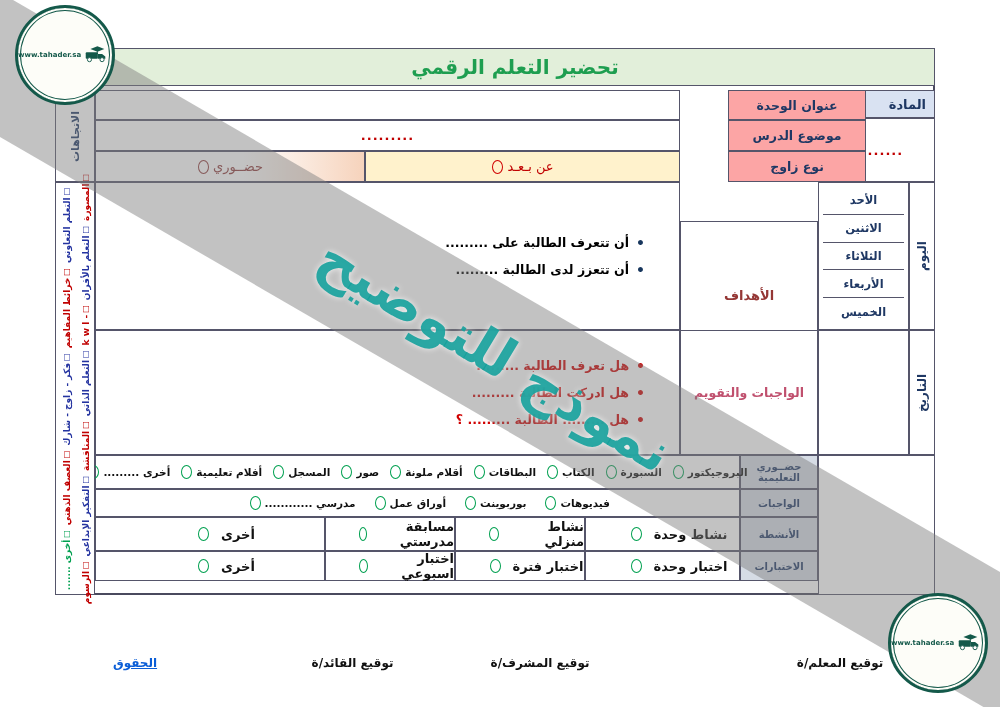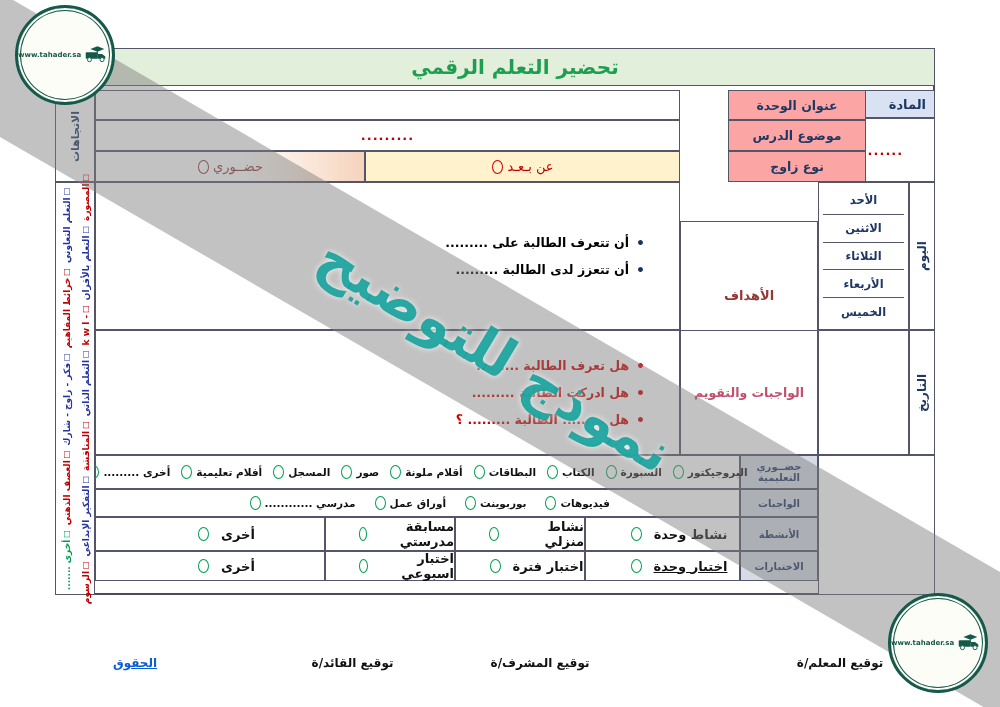--- a/index.html
+++ b/index.html
@@ -194,21 +194,21 @@
 </div>
 <div class="bx optcell" style="left:325px;top:517px;width:130px;height:34px;">
   <span>مسابقة مدرستي</span>
     <span class="o-mark"></span>
 </div>
 <div class="bx optcell" style="left:95px;top:517px;width:230px;height:34px;">
   <span>أخرى</span>
     <span class="o-mark"></span>
 </div>
 
-<div class="bx optcell" style="left:585px;top:551px;width:155px;height:30px;text-decoration:underline;">
+<div class="bx optcell" style="left:585px;top:551px;width:155px;height:30px;">
   <span>اختبار وحدة</span>
     <span class="o-mark"></span>
 </div>
 <div class="bx optcell" style="left:455px;top:551px;width:130px;height:30px;">
   <span>اختبار فترة</span>
     <span class="o-mark"></span>
 </div>
 <div class="bx optcell" style="left:325px;top:551px;width:130px;height:30px;">
   <span>اختبار اسبوعي</span>
     <span class="o-mark"></span>

